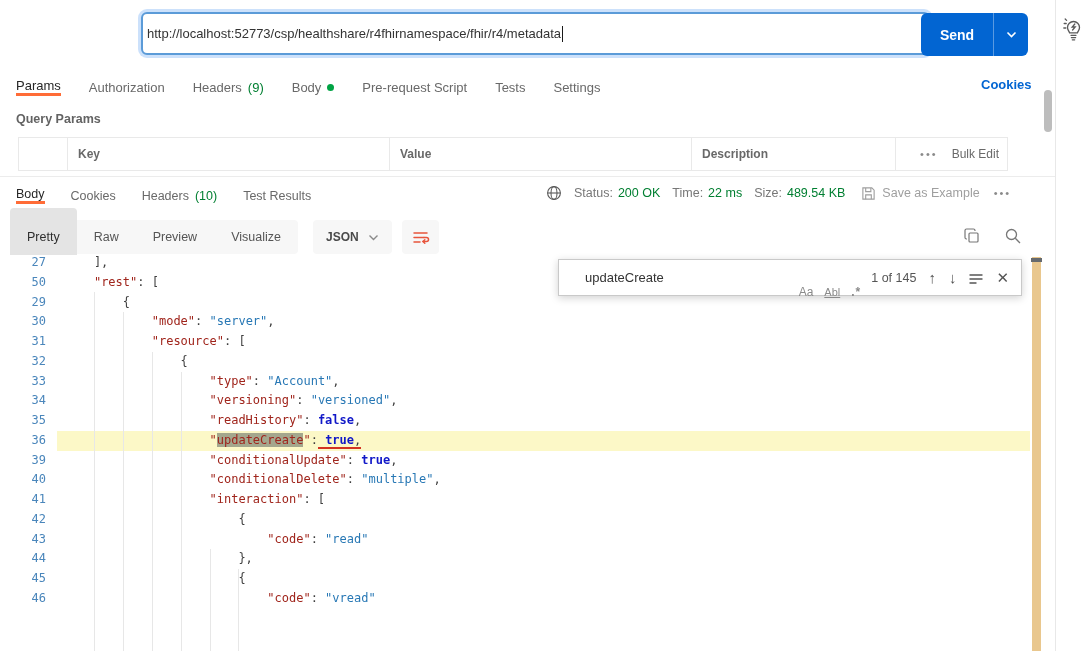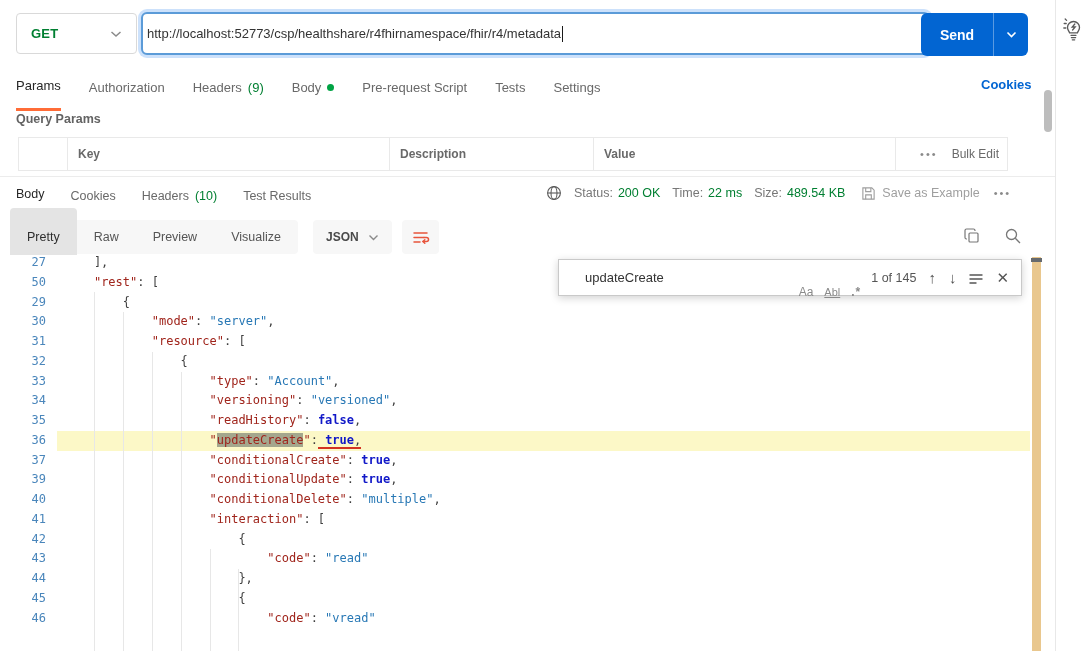--- a/index.html
+++ b/index.html
@@ -18,21 +18,21 @@
     display:flex; align-items:center; padding:0 4px; font-size:13px; color:#333; background:#fff;}
   .caret{ display:inline-block; width:1px; height:16px; background:#1a1a1a; margin-left:1px; vertical-align:middle;}
   .send-btn{ position:absolute; left:921px; top:13px; width:107px; height:43px;
     background:#0265d2; border-radius:6px; display:flex; color:#fff; cursor:pointer;}
   .send-main{ flex:1; display:flex; align-items:center; justify-content:center;
     font-size:14px; font-weight:bold; border-right:1px solid rgba(255,255,255,.35);}
   .send-caret{ width:34px; display:flex; align-items:center; justify-content:center;}
   .bulb{ position:absolute; left:1061px; top:15px; width:25px; height:28px;}
   
   .req-tabs{ position:absolute; left:16px; top:72px; display:flex; gap:28px; font-size:13px; color:#696969;}
-  .tab{ padding:6px 0 15px; cursor:pointer; display:flex; align-items:center; gap:6px;}
+  .tab{ padding:6px 0 0; cursor:pointer; display:flex; align-items:center; gap:6px;}
   .tab.active{ color:#262626; border-bottom:3px solid #ff6c37;}
   .tab .count{ color:#007f31;}
   .green-dot{ width:7px; height:7px; border-radius:50%; background:#00a344; display:inline-block;}
   .cookies-link{ position:absolute; left:981px; top:77px; color:#0265d2; font-size:13px; font-weight:bold; cursor:pointer;}
   
   .qp-title{ position:absolute; left:16px; top:112px; font-size:12.5px; font-weight:bold; color:#636363;}
   .qp-table{ position:absolute; left:18px; top:137px; width:990px; height:34px;
     border-top:1px solid #e9e9e9; border-bottom:1px solid #e9e9e9; border-left:1px solid #e9e9e9; border-right:1px solid #e9e9e9;
     display:flex; font-size:12px; color:#696969;}
   .qp-cell{ border-left:1px solid #e9e9e9; display:flex; align-items:center; padding-left:10px; font-weight:bold;}
@@ -96,28 +96,20 @@
   .page-scroll-thumb{ position:absolute; left:1044px; top:90px; width:8px; height:42px;
     border-radius:4px; background:#bdbdbd; cursor:pointer;}
   .right-divider{ position:absolute; left:1055px; top:0; width:1px; height:651px; background:#e8e8e8;}
   svg{ display:block;}
 </style>
 </head>
 <body>
 
 <div id="app">
 
-  <div class="method-select">
-    <span class="method-label">GET</span>
-    <span>
-      <svg width="12" height="8" viewBox="0 0 12 8">
-          <polyline points="1.5,2 6,6 10.5,2" fill="none" stroke="#8a8a8a" stroke-width="1.5"></polyline>
-        </svg>
-    </span>
-  </div>
 
   <div class="url-input">
     <span>http://localhost:52773/csp/healthshare/r4fhirnamespace/fhir/r4/metadata</span>
       <span class="caret"></span>
   </div>
 
   <div class="send-btn">
     <div class="send-main">Send</div>
     <div class="send-caret">
       <span>
@@ -163,22 +155,22 @@
     <div class="tab">
         <span>Settings</span>
       </div>
   </div>
   <div class="cookies-link">Cookies</div>
 
   <div class="qp-title">Query Params</div>
   <div class="qp-table">
     <div class="qp-cell qp-blank"></div>
     <div class="qp-cell qp-key">Key</div>
+    <div class="qp-cell qp-value">Value</div>
     <div class="qp-cell qp-desc">Description</div>
-    <div class="qp-cell qp-value">Value</div>
     <div class="qp-cell qp-actions">
       <span class="dots">•••</span>
       <span class="bulk-edit">Bulk Edit</span>
     </div>
   </div>
 
   <div class="section-divider"></div>
 
   <div class="resp-tabs">
     <div class="tab active">
@@ -310,24 +302,20 @@
         </div>
         <div class="code-row">
           <span class="gutter">35</span>
           <pre class="code-pre"><span class="tk p">                    </span><span class="tk key">"readHistory"</span><span class="tk p">: </span><span class="tk bool">false</span><span class="tk p">,</span></pre>
         </div>
         <div class="code-row hl">
           <span class="gutter">36</span>
           <pre class="code-pre"><span class="tk p">                    </span><span class="tk key">"</span><span class="tk match">updateCreate</span><span class="tk key">"</span><span class="tk p">:</span><span class="tk ul"> </span><span class="tk bool ul">true</span><span class="tk p ul">,</span></pre>
         </div>
         <div class="code-row">
-          <span class="gutter">37</span>
-          <pre class="code-pre"><span class="tk p">                    </span><span class="tk key">"conditionalCreate"</span><span class="tk p">: </span><span class="tk bool">true</span><span class="tk p">,</span></pre>
-        </div>
-        <div class="code-row">
           <span class="gutter">39</span>
           <pre class="code-pre"><span class="tk p">                    </span><span class="tk key">"conditionalUpdate"</span><span class="tk p">: </span><span class="tk bool">true</span><span class="tk p">,</span></pre>
         </div>
         <div class="code-row">
           <span class="gutter">40</span>
           <pre class="code-pre"><span class="tk p">                    </span><span class="tk key">"conditionalDelete"</span><span class="tk p">: </span><span class="tk str">"multiple"</span><span class="tk p">,</span></pre>
         </div>
         <div class="code-row">
           <span class="gutter">41</span>
           <pre class="code-pre"><span class="tk p">                    </span><span class="tk key">"interaction"</span><span class="tk p">: [</span></pre>

